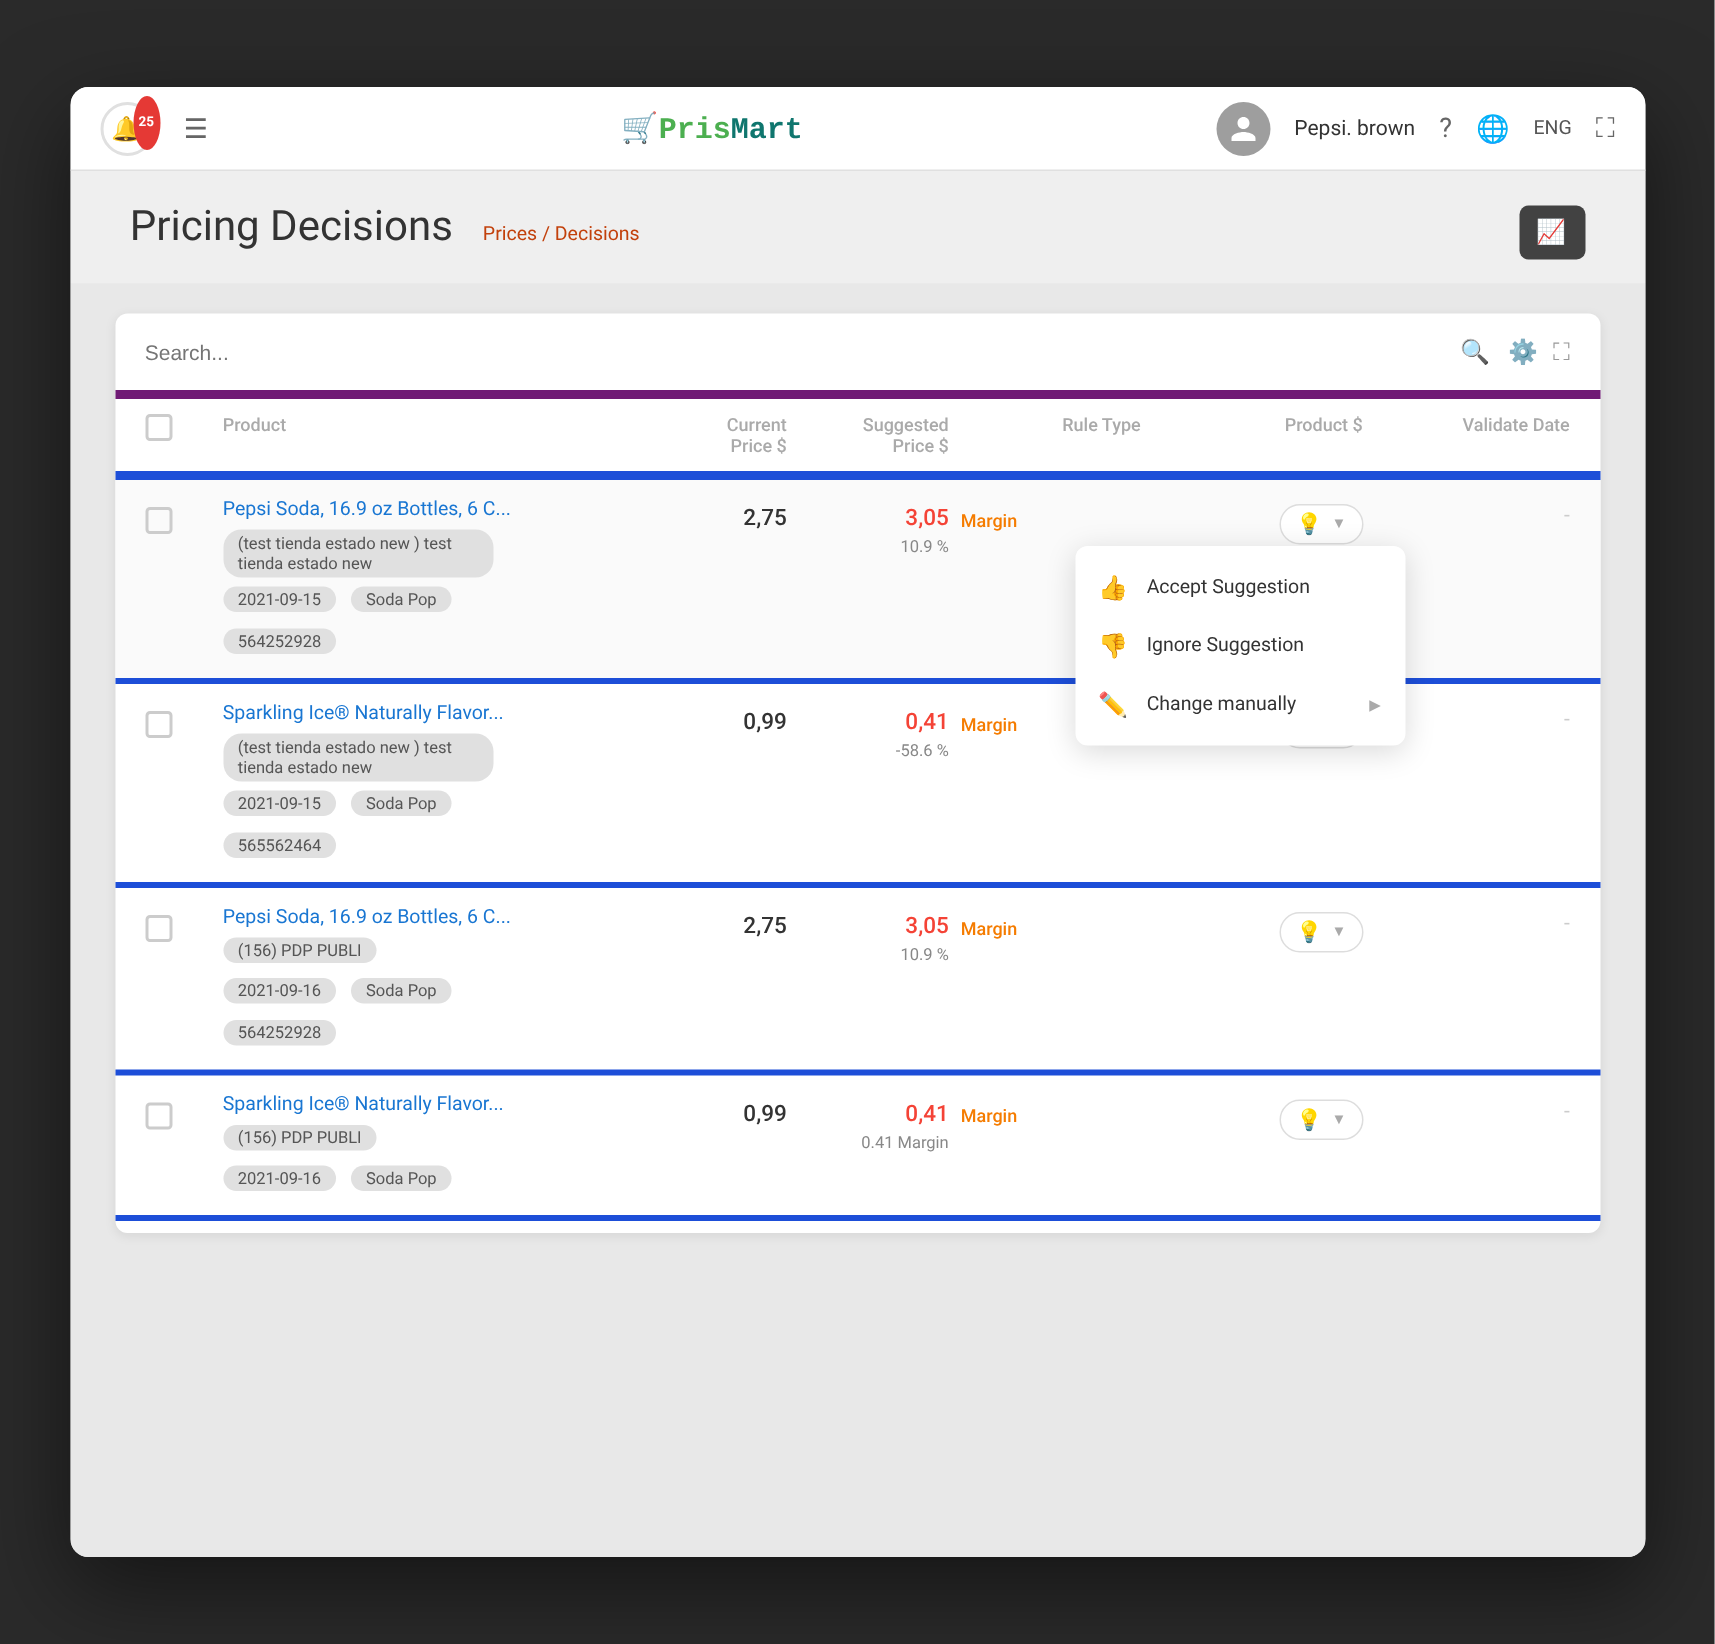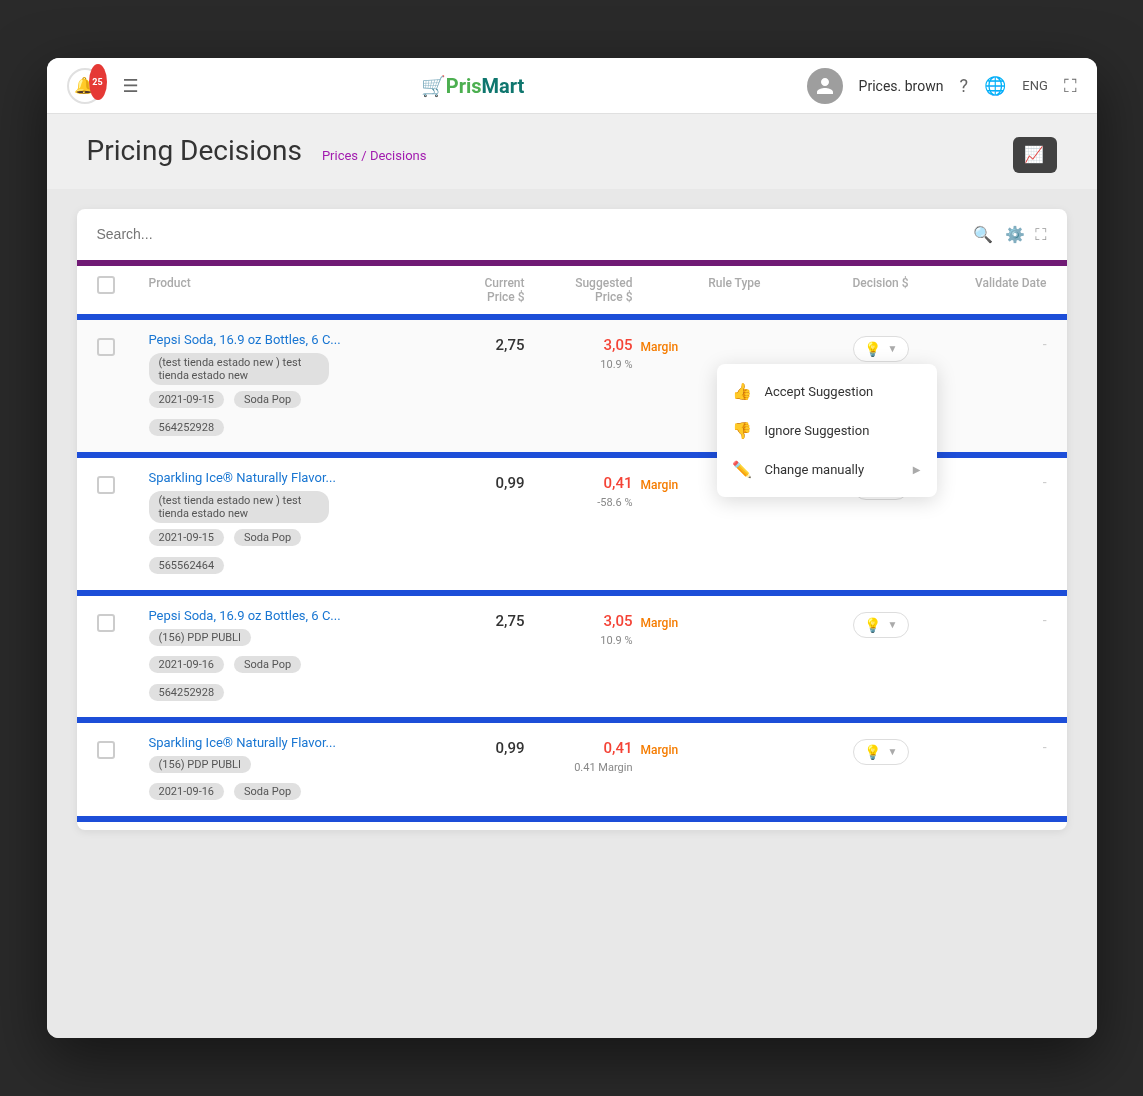--- a/index.html
+++ b/index.html
@@ -73,20 +73,21 @@
       align-items: center;
       justify-content: center;
     }
     .logo {
       font-size: 20px;
       font-weight: bold;
       color: #333;
     }
     .logo span {
       color: #4caf50;
+      font-family: Liberation Mono, monospace;
     }
     .avatar {
       width: 36px;
       height: 36px;
       border-radius: 50%;
       background: #9e9e9e;
       display: flex;
       align-items: center;
       justify-content: center;
       color: #fff;
@@ -109,21 +110,21 @@
       gap: 20px;
       flex-shrink: 0;
     }
     .page-title {
       font-size: 28px;
       font-weight: 400;
       color: #333;
     }
     .breadcrumb {
       font-size: 13px;
-      color: #a21caf;
+      color: #c2410c;
     }
     .header-actions {
       margin-left: auto;
     }
     .trend-btn {
       background: #424242;
       color: white;
       border: none;
       border-radius: 6px;
       width: 44px;
@@ -188,21 +189,21 @@
     }
     .table-header-cell:nth-child(1),
     .table-header-cell:nth-child(2) {
       text-align: left;
     }
     
     .table-row {
       display: grid;
       grid-template-columns: 44px 1fr 100px 100px 120px 140px 130px;
       padding: 12px 20px;
-      border-bottom: 6px solid #1d4ed8;
+      border-bottom: 4px solid #1d4ed8;
       gap: 8px;
       align-items: start;
       position: relative;
     }
     .row-checkbox {
       width: 18px;
       height: 18px;
       border: 2px solid #ccc;
       border-radius: 3px;
       display: flex;
@@ -346,21 +347,21 @@
       <div class="logo">
         🛒<span>Pris</span><span style="color:#0f766e;">Mart</span>
       </div>
     </div>
     <div class="navbar-right">
       <div class="avatar">
         <svg width="20" height="20" viewBox="0 0 24 24" fill="white">
             <path d="M12 12c2.7 0 4.8-2.1 4.8-4.8S14.7 2.4 12 2.4 7.2 4.5 7.2 7.2 9.3 12 12 12zm0 2.4c-3.2 0-9.6 1.6-9.6 4.8v2.4h19.2v-2.4c0-3.2-6.4-4.8-9.6-4.8z"></path>
           </svg>
       </div>
-      <span class="user-name">Prices. brown</span>
+      <span class="user-name">Pepsi. brown</span>
       <span class="nav-icon">?</span>
       <span class="nav-icon">🌐</span>
       <span class="nav-icon" style="font-size:13px;color:#555;">ENG</span>
       <span class="nav-icon">⛶</span>
     </div>
   </div>
 
   <div class="page-header">
     <h1 class="page-title">Pricing Decisions</h1>
     <span class="breadcrumb">Prices / Decisions</span>
@@ -382,21 +383,21 @@
           <span class="filter-icon">⛶</span>
         </div>
       </div>
 
       <div class="table-header">
         <div class="row-checkbox" style="margin-top:0;"></div>
         <div class="table-header-cell">Product</div>
         <div class="table-header-cell">Current<br>Price $</div>
         <div class="table-header-cell">Suggested<br>Price $</div>
         <div class="table-header-cell">Rule Type</div>
-        <div class="table-header-cell">Decision $</div>
+        <div class="table-header-cell">Product $</div>
         <div class="table-header-cell">Validate Date</div>
       </div>
 
       <div class="table-row row-active" style="position:relative;">
         <div class="row-checkbox"></div>
         <div class="product-info">
           <div class="product-name">Pepsi Soda, 16.9 oz Bottles, 6 C...</div>
           <div class="product-tags">
             <span class="tag-wide">(test tienda estado new ) test tienda estado new</span>
           </div>

